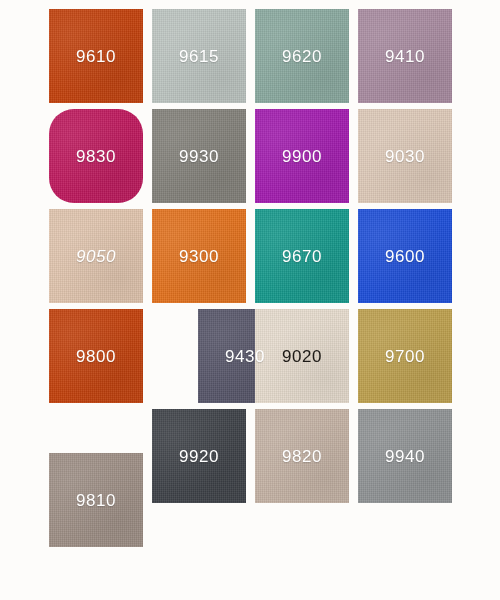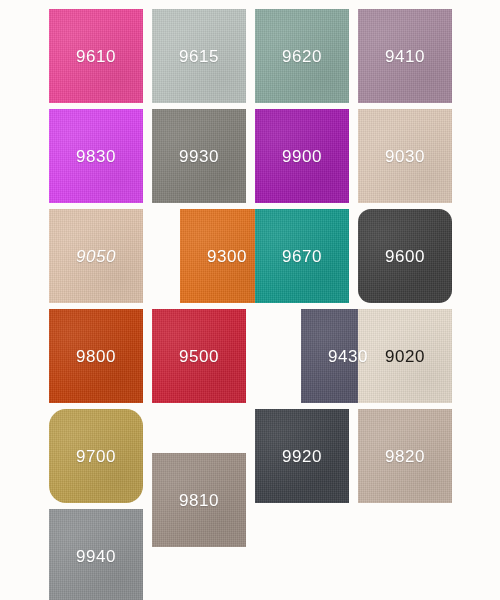--- a/index.html
+++ b/index.html
@@ -89,21 +89,21 @@
   .swatch.dark-label .swatch-label {
     color: #1d1a16;
     text-shadow: none;
   }
 </style>
 </head>
 <body style="background: rgb(253, 252, 250);">
 
 <div id="swatch-board" style="background: rgb(253, 252, 250);">
   <div class="swatch-grid" style="grid-template-columns: repeat(4, 94px);">
-      <div class="swatch" style="background: #ec4899; align-items: center;">
+      <div class="swatch" style="background: #c2410c; align-items: center;">
         <span class="weave-a"></span>
         <span class="weave-b"></span>
         <span class="weave-c"></span>
         <span class="swatch-label">9610</span>
       </div>
       <div class="swatch" style="background: rgb(188, 196, 192);">
         <span class="weave-a"></span>
         <span class="weave-b"></span>
         <span class="weave-c"></span>
         <span class="swatch-label">9615</span>
@@ -113,21 +113,21 @@
         <span class="weave-b"></span>
         <span class="weave-c"></span>
         <span class="swatch-label">9620</span>
       </div>
       <div class="swatch" style="background: rgb(168, 139, 160);">
         <span class="weave-a"></span>
         <span class="weave-b"></span>
         <span class="weave-c"></span>
         <span class="swatch-label">9410</span>
       </div>
-      <div class="swatch" style="background: #d946ef;">
+      <div class="swatch" style="background: #be185d; border-radius: 25px;">
         <span class="weave-a"></span>
         <span class="weave-b"></span>
         <span class="weave-c"></span>
         <span class="swatch-label">9830</span>
       </div>
       <div class="swatch" style="background: rgb(131, 129, 122);">
         <span class="weave-a"></span>
         <span class="weave-b"></span>
         <span class="weave-c"></span>
         <span class="swatch-label">9930</span>
@@ -143,63 +143,57 @@
         <span class="weave-b"></span>
         <span class="weave-c"></span>
         <span class="swatch-label">9030</span>
       </div>
       <div class="swatch" style="background: rgb(224, 196, 173); font-style: italic;">
         <span class="weave-a"></span>
         <span class="weave-b"></span>
         <span class="weave-c"></span>
         <span class="swatch-label">9050</span>
       </div>
-      <div class="swatch" style="background: rgb(226, 113, 29); margin-left: 28px;">
+      <div class="swatch" style="background: rgb(226, 113, 29);">
         <span class="weave-a"></span>
         <span class="weave-b"></span>
         <span class="weave-c"></span>
         <span class="swatch-label">9300</span>
       </div>
       <div class="swatch" style="background: rgb(21, 153, 140);">
         <span class="weave-a"></span>
         <span class="weave-b"></span>
         <span class="weave-c"></span>
         <span class="swatch-label">9670</span>
       </div>
-      <div class="swatch" style="background: #404040; border-radius: 13px;">
+      <div class="swatch" style="background: #1d4ed8;">
         <span class="weave-a"></span>
         <span class="weave-b"></span>
         <span class="weave-c"></span>
         <span class="swatch-label">9600</span>
       </div>
       <div class="swatch" style="background: #c2410c;">
         <span class="weave-a"></span>
         <span class="weave-b"></span>
         <span class="weave-c"></span>
         <span class="swatch-label">9800</span>
       </div>
-      <div class="swatch" style="background: rgb(204, 35, 57);">
-        <span class="weave-a"></span>
-        <span class="weave-b"></span>
-        <span class="weave-c"></span>
-        <span class="swatch-label">9500</span>
-      </div>
       <div class="swatch" style="background: rgb(86, 85, 105); margin-left: 46px;">
         <span class="weave-a"></span>
         <span class="weave-b"></span>
         <span class="weave-c"></span>
         <span class="swatch-label">9430</span>
       </div>
       <div class="swatch dark-label" style="background: rgb(230, 219, 205);">
         <span class="weave-a"></span>
         <span class="weave-b"></span>
         <span class="weave-c"></span>
         <span class="swatch-label">9020</span>
       </div>
-      <div class="swatch" style="background: rgb(189, 160, 78); border-radius: 17px;">
+      <div class="swatch" style="background: rgb(189, 160, 78);">
         <span class="weave-a"></span>
         <span class="weave-b"></span>
         <span class="weave-c"></span>
         <span class="swatch-label">9700</span>
       </div>
       <div class="swatch" style="background: rgb(158, 143, 133); margin-top: 44px;">
         <span class="weave-a"></span>
         <span class="weave-b"></span>
         <span class="weave-c"></span>
         <span class="swatch-label">9810</span>

